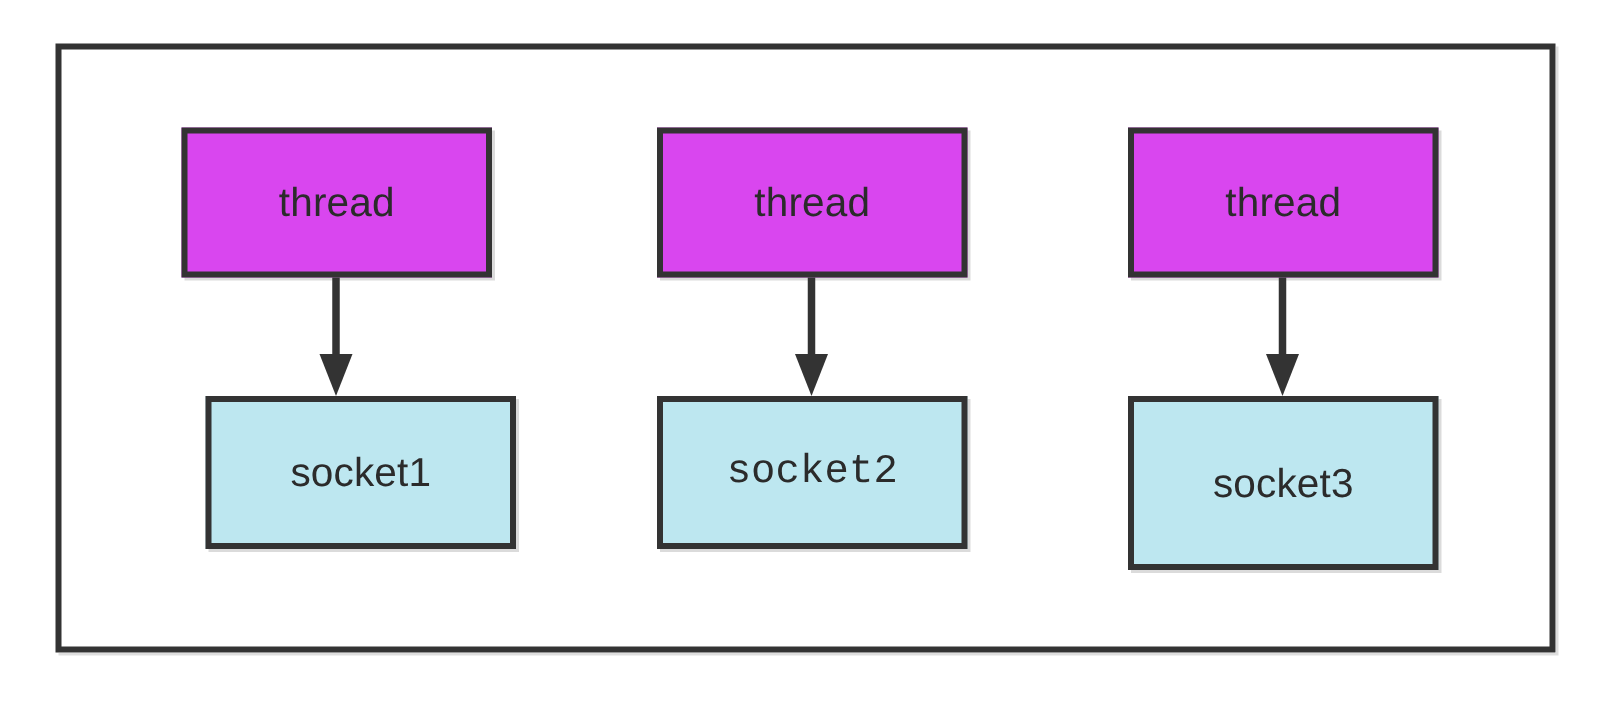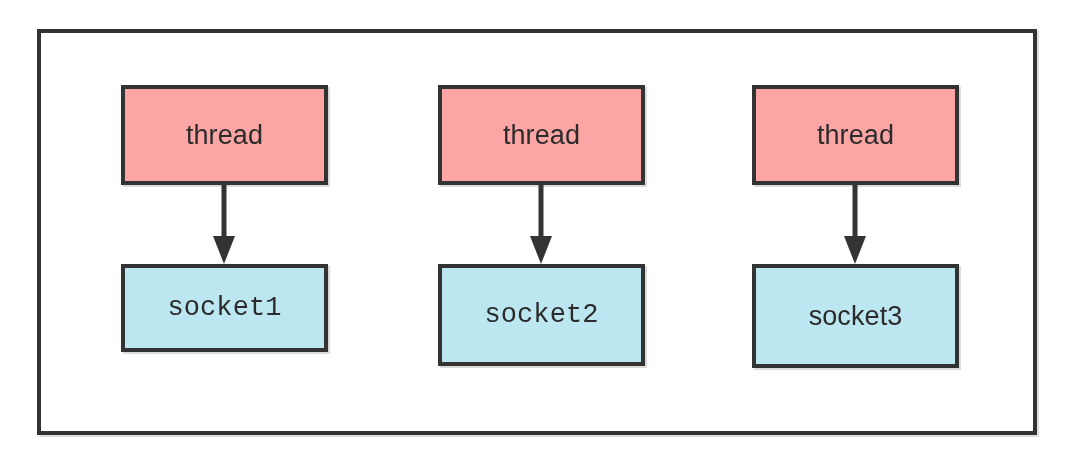--- a/index.html
+++ b/index.html
@@ -42,21 +42,21 @@
   }
   .node .node-label {
     font-size: 27px;
     line-height: 1;
     color: #2b2b2b;
     letter-spacing: 0.1px;
     font-weight: 400;
     white-space: nowrap;
   }
   .node.thread {
-    background: #fca5a5;
+    background: #d946ef;
   }
   .node.socket {
     background: #bde7f0;
   }
   
   .connector {
     position: absolute;
   }
   .connector svg {
     display: block;
@@ -74,21 +74,21 @@
     <span class="node-label">thread</span>
   </div>
 
   <div class="connector" style="left:212px; top:185px; width:24px; height:80px;">
     <svg width="24" height="80" viewBox="0 0 24 80" aria-hidden="true">
       <line x1="12" y1="0" x2="12" y2="56" stroke="#333333" stroke-width="5"></line>
       <polygon points="12,79 1,51 23,51" fill="#333333"></polygon>
     </svg>
   </div>
 
-  <div class="node socket" style="left:121px; top:264px; width:207px; height:88px;font-family:Liberation Mono, monospace;">
+  <div class="node socket" style="left:137px; top:264px; width:207px; height:102px;">
     <span class="node-label">socket1</span>
   </div>
 
   <div class="node thread" style="left:438px; top:85px; width:207px; height:100px;">
     <span class="node-label">thread</span>
   </div>
 
   <div class="connector" style="left:529px; top:185px; width:24px; height:80px;">
     <svg width="24" height="80" viewBox="0 0 24 80" aria-hidden="true">
       <line x1="12" y1="0" x2="12" y2="56" stroke="#333333" stroke-width="5"></line>
@@ -104,17 +104,17 @@
     <span class="node-label">thread</span>
   </div>
 
   <div class="connector" style="left:843px; top:185px; width:24px; height:80px;">
     <svg width="24" height="80" viewBox="0 0 24 80" aria-hidden="true">
       <line x1="12" y1="0" x2="12" y2="56" stroke="#333333" stroke-width="5"></line>
       <polygon points="12,79 1,51 23,51" fill="#333333"></polygon>
     </svg>
   </div>
 
-  <div class="node socket" style="left:752px; top:264px; width:207px; height:104px;">
+  <div class="node socket" style="left:752px; top:264px; width:207px; height:116px;">
     <span class="node-label">socket3</span>
   </div>
 
 </div>
 
 </body></html>

